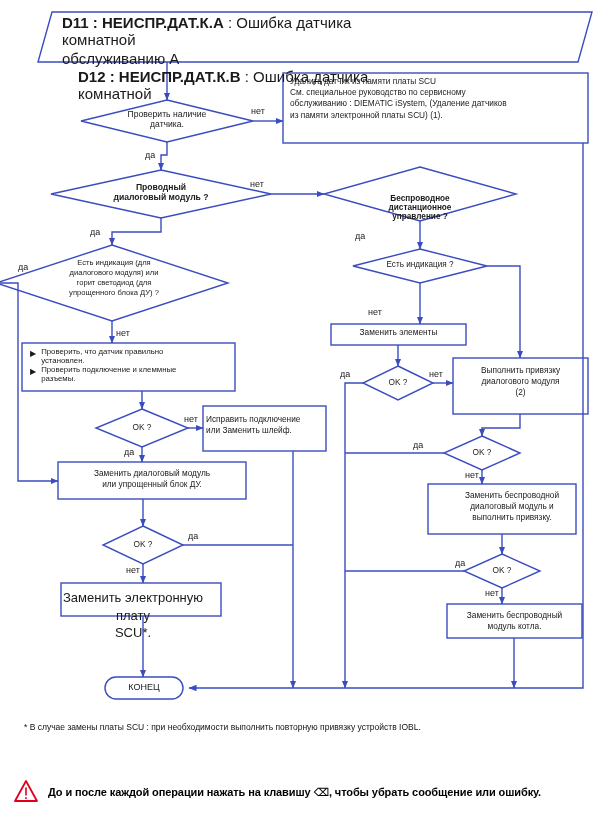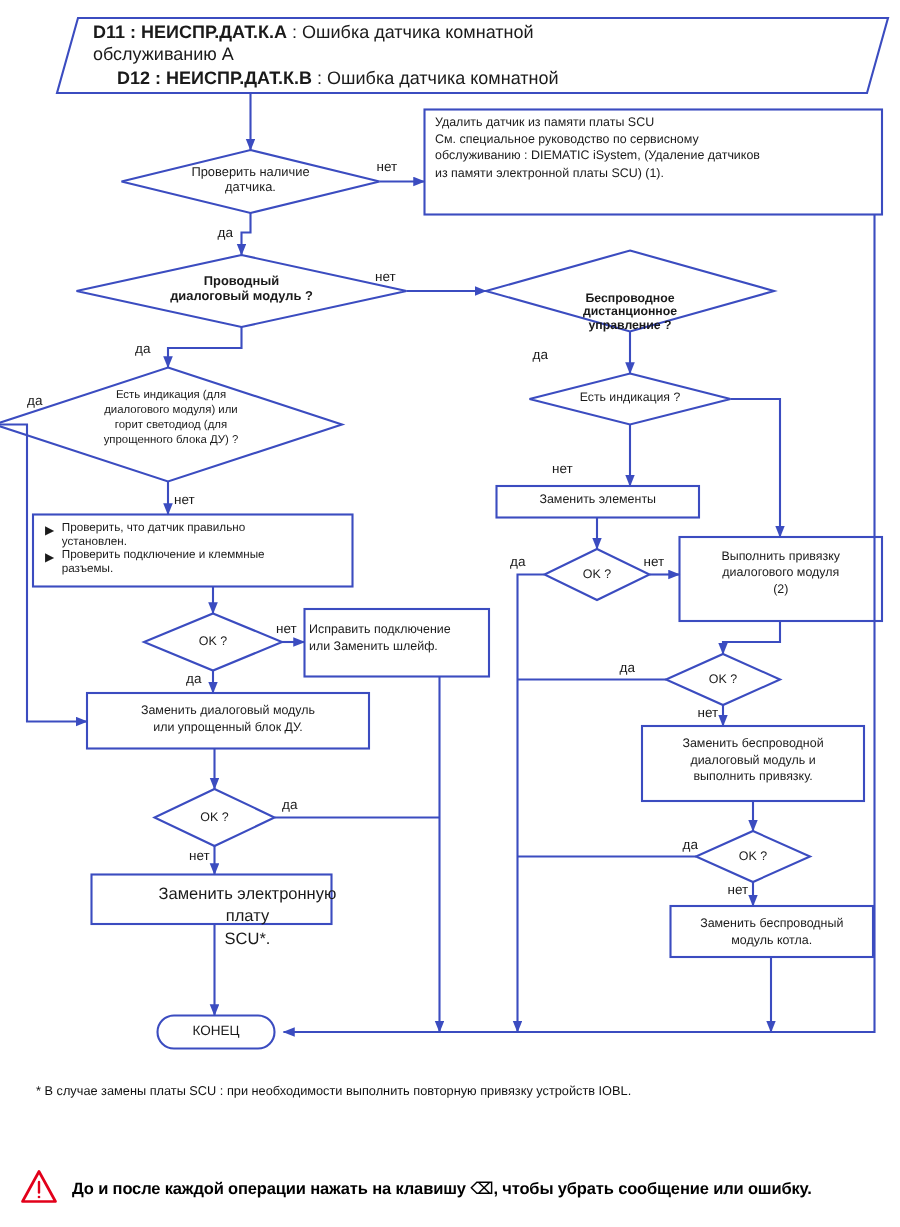--- a/index.html
+++ b/index.html
@@ -133,21 +133,21 @@
       <path d="M143,616 L143,677" marker-end="url(#arr)"></path>
     </g>
 
     <g>
       <path d="M26,781 L37,801 L15,801 Z" fill="none" stroke="#e2001a" stroke-width="1.8" stroke-linejoin="round"></path>
       <path d="M26,788 L26,795" stroke="#e2001a" stroke-width="1.6" stroke-linecap="round"></path>
       <circle cx="26" cy="798" r="0.9" fill="#e2001a"></circle>
     </g>
   </svg>
 
-  <div class="nodeText" style="left:62px;top:15px;width:330px;text-align:left;font-size:12px;">
+  <div class="nodeText" style="left:62px;top:15px;width:330px;text-align:left;font-size:15px;">
     <div><span class="b">D11 : НЕИСПР.ДАТ.К.A</span><span> : Ошибка датчика комнатной</span></div>
     <div style="margin-top:2px;">обслуживанию A</div>
     <div style="margin-top:2px;padding-left:16px;"><span class="b">D12 : НЕИСПР.ДАТ.К.B</span><span> : Ошибка датчика комнатной</span></div>
   </div>
 
   <div class="nodeText" style="left:290px;top:76px;width:292px;text-align:left;font-size:8.3px;line-height:1.35;">
     <div>Удалить датчик из памяти платы SCU</div>
     <div>См. специальное руководство по сервисному</div>
     <div>обслуживанию : DIEMATIC iSystem, (Удаление датчиков</div>
     <div>из памяти электронной платы SCU) (1).</div>
@@ -210,27 +210,27 @@
     <div>Выполнить привязку</div>
     <div>диалогового модуля</div>
     <div>(2)</div>
   </div>
 
   <div class="nodeText" style="left:58px;top:468px;width:188px;font-size:8.3px;line-height:1.35;">
     <div>Заменить диалоговый модуль</div>
     <div>или упрощенный блок ДУ.</div>
   </div>
 
-  <div class="nodeText" style="left:428px;top:490px;width:148px;font-size:8.3px;line-height:1.3;">
+  <div class="nodeText" style="left:428px;top:490px;width:148px;font-size:8.3px;line-height:1.3;padding-left:10px;">
     <div>Заменить беспроводной</div>
     <div>диалоговый модуль и</div>
     <div>выполнить привязку.</div>
   </div>
 
-  <div class="nodeText" style="left:61px;top:589px;width:144px;font-size:11px;line-height:1.35;margin-left:32px;">
+  <div class="nodeText" style="left:61px;top:589px;width:144px;font-size:13px;line-height:1.35;">
     <div>Заменить электронную плату</div>
     <div>SCU*.</div>
   </div>
 
   <div class="nodeText" style="left:447px;top:610px;width:135px;font-size:8.3px;line-height:1.35;">
     <div>Заменить беспроводный</div>
     <div>модуль котла.</div>
   </div>
 
   <div class="nodeText" style="left:105px;top:682px;width:78px;font-size:9px;">КОНЕЦ</div>

